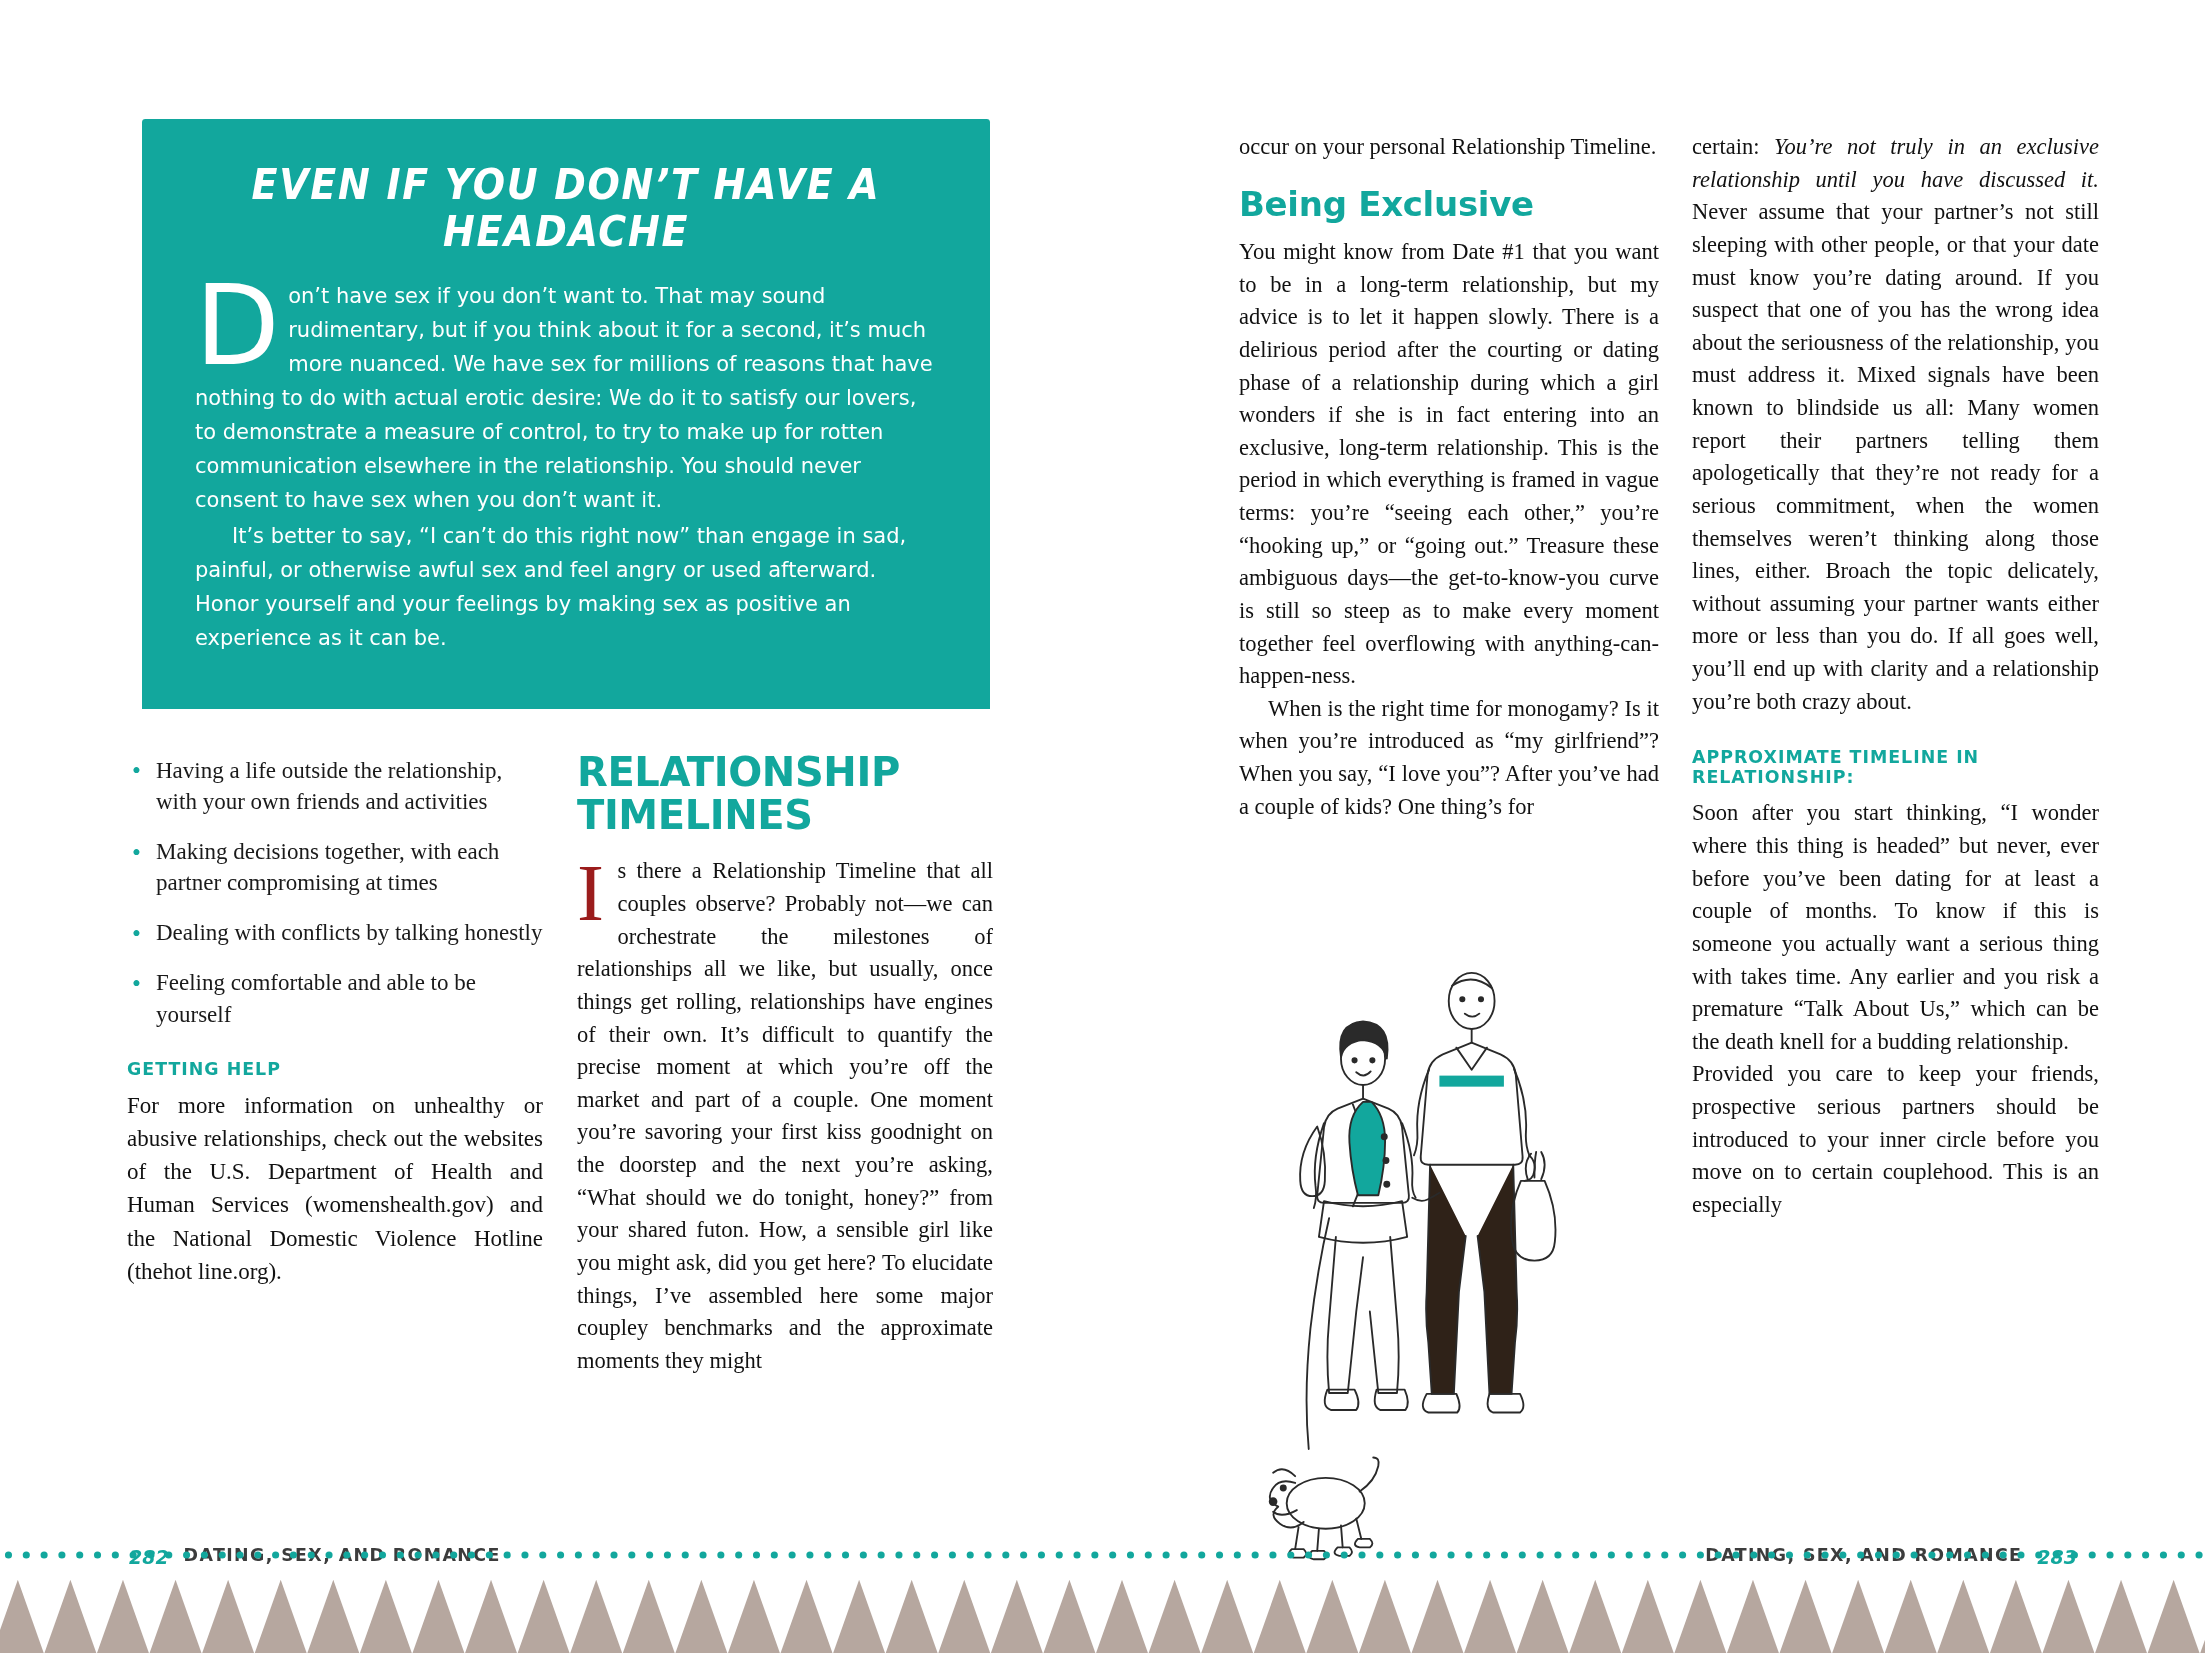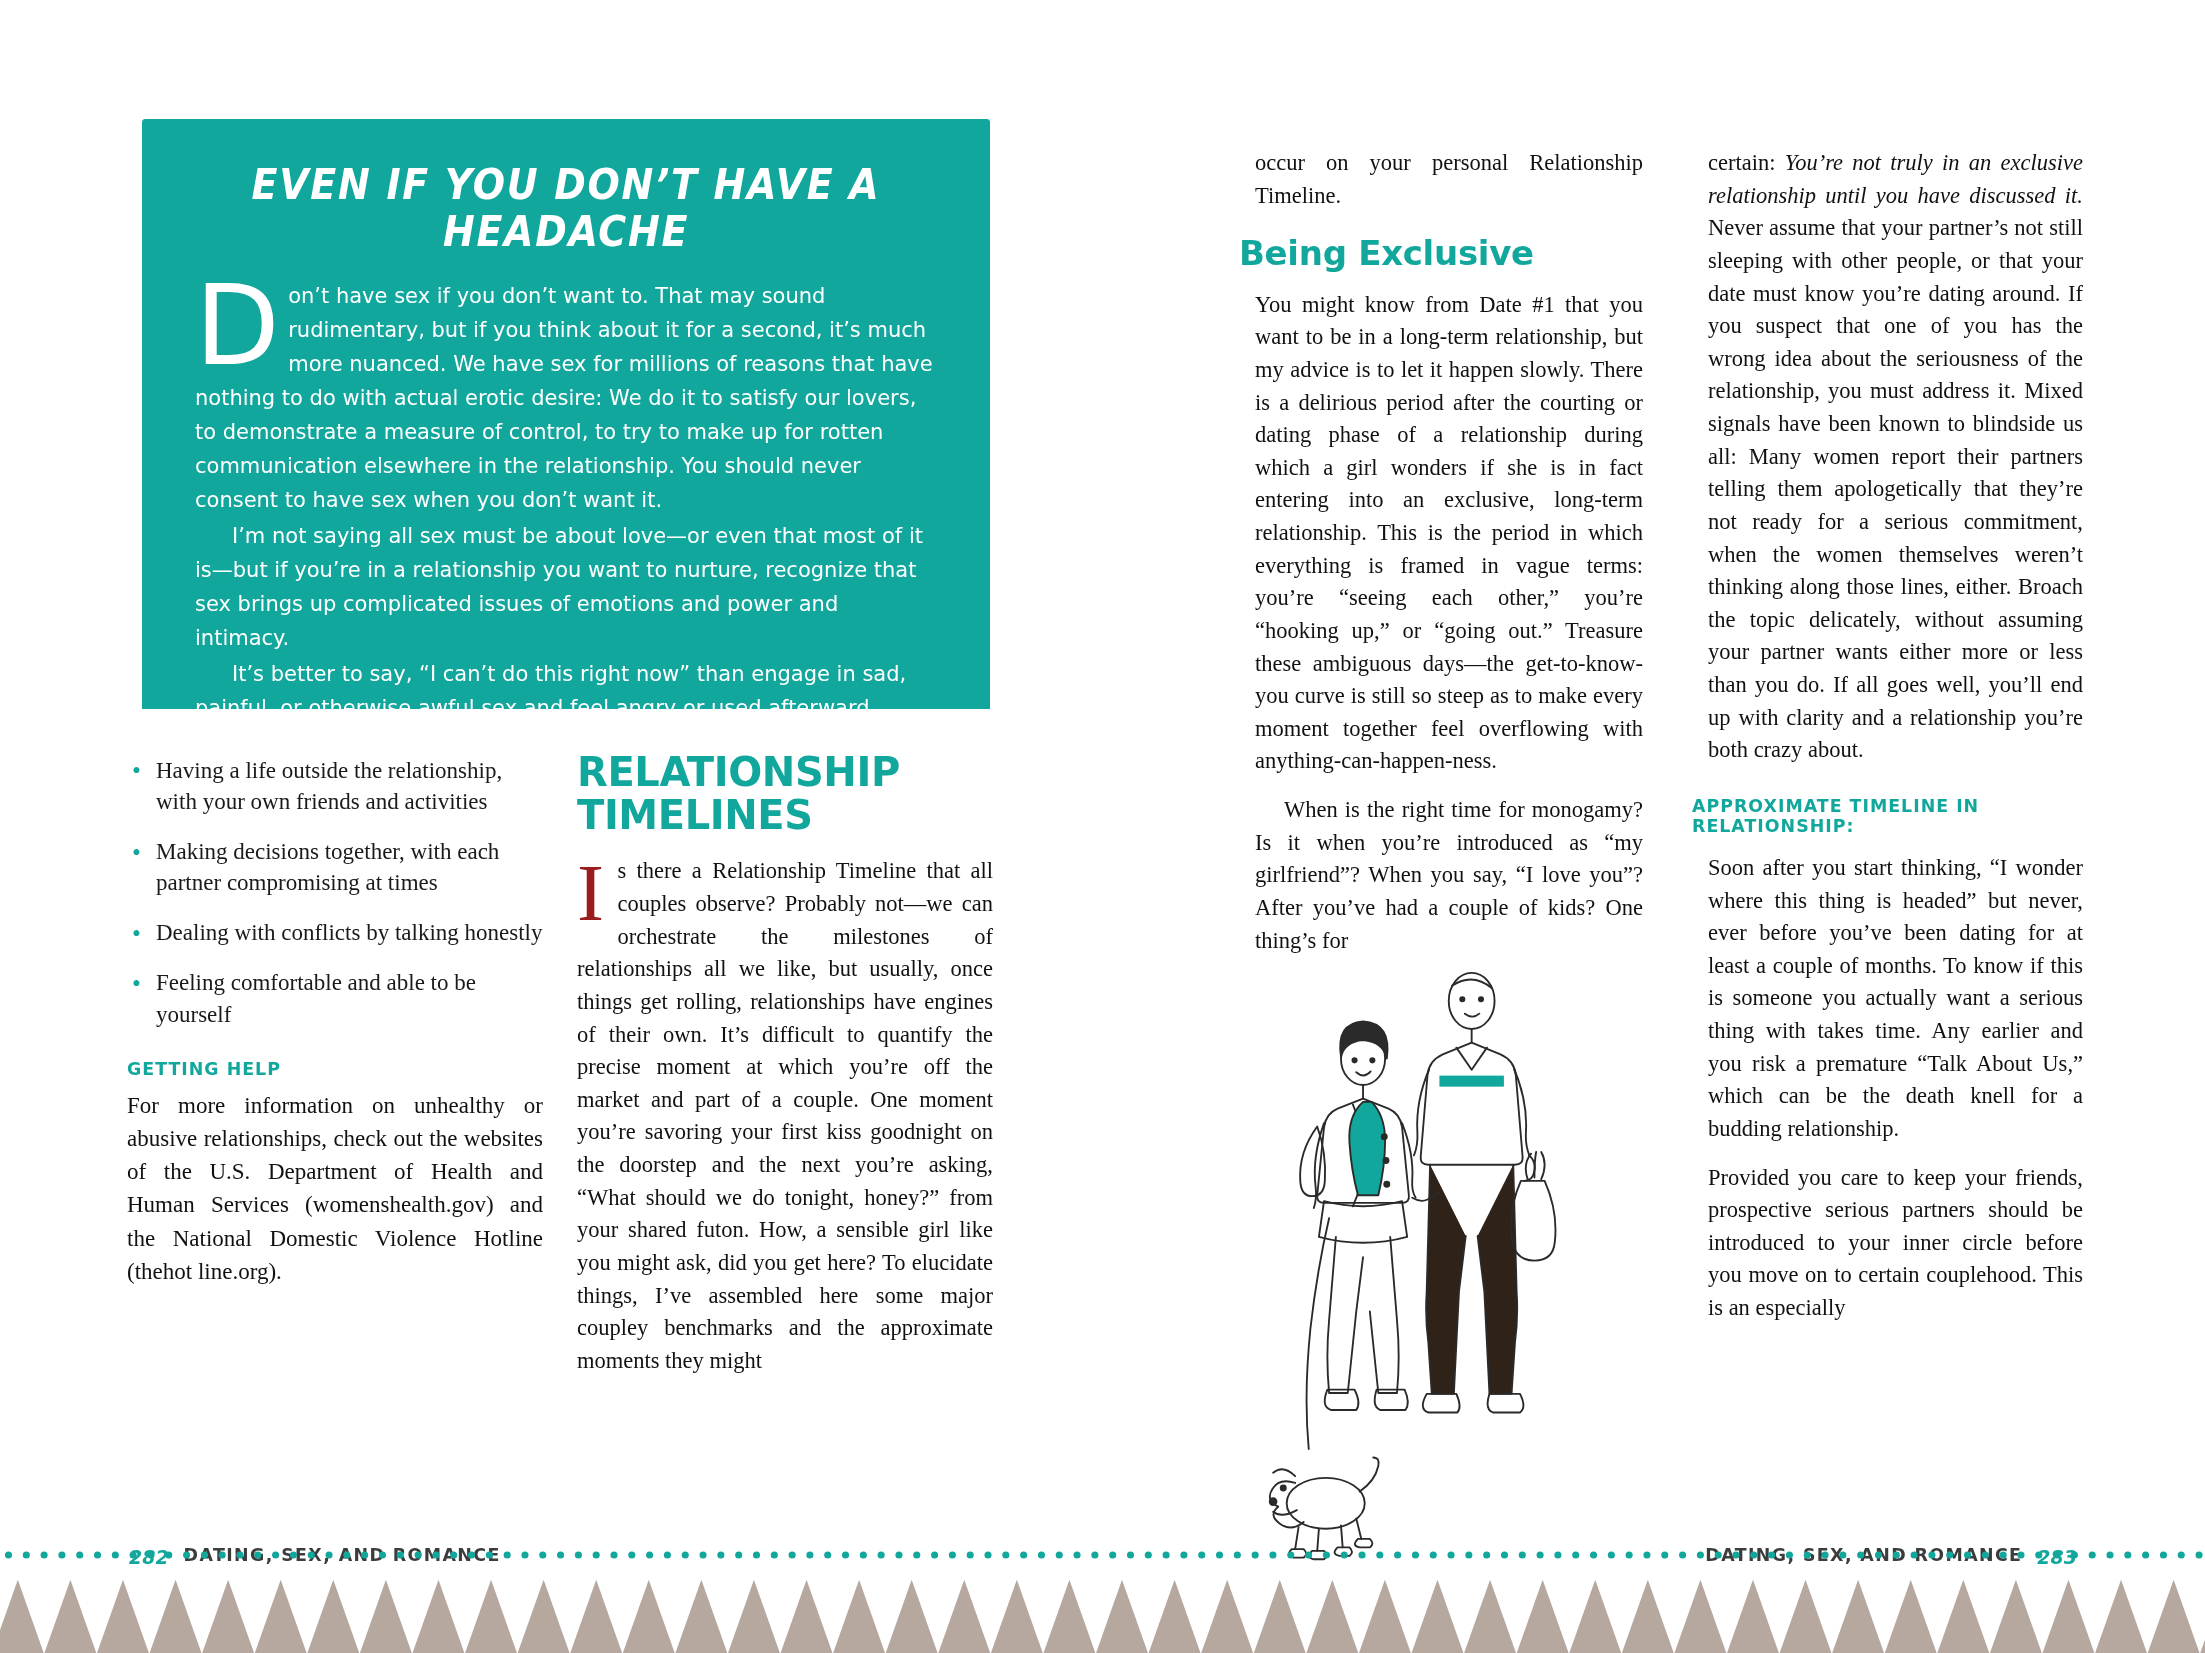--- a/index.html
+++ b/index.html
@@ -149,21 +149,21 @@
     position: absolute;
     left: 589px; top: 131px;
     width: 407px;
   }
   .col-a p, .col-b p {
     font-family: "Liberation Serif", serif;
     font-size: 22.5px;
     line-height: 1.45;
     text-align: justify;
     color: #111;
-    margin: 16px;
+    margin: 0;
   }
   .col-a p + p, .col-b p + p { text-indent: 29px; }
   .section-head {
     font-family: "DejaVu Sans", sans-serif;
     font-weight: bold;
     font-size: 34px;
     color: #12a79d;
     margin: 22px 0 12px 0;
     letter-spacing: -0.3px;
   }
@@ -215,21 +215,20 @@
 <body>
 
 <div class="page">
 
   <div class="left-page">
 
     <div class="callout">
       <div class="callout-title">EVEN IF YOU DON’T HAVE A HEADACHE</div>
       <div class="callout-body">
         <p><span class="dropcap">D</span><span>on’t have sex if you don’t want to. That may sound rudimentary, but if you think about it for a second, it’s much more nuanced. We have sex for millions of reasons that have nothing to do with actual erotic desire: We do it to satisfy our lovers, to demonstrate a measure of control, to try to make up for rotten communication elsewhere in the relationship. You should never consent to have sex when you don’t want it.</span></p>
-        <p>I’m not saying all sex must be about love—or even that most of it is—but if you’re in a relationship you want to nurture, recognize that sex brings up complicated issues of emotions and power and intimacy.</p>
         <p>It’s better to say, “I can’t do this right now” than engage in sad, painful, or otherwise awful sex and feel angry or used afterward. Honor yourself and your feelings by making sex as positive an experience as it can be.</p>
       </div>
     </div>
 
     <div class="lcol">
       <ul class="bullets">
         <li>Having a life outside the relationship, with your own friends and activities</li>
         <li>Making decisions together, with each partner compromising at times</li>
         <li>Dealing with conflicts by talking honestly</li>
         <li>Feeling comfortable and able to be yourself</li>

